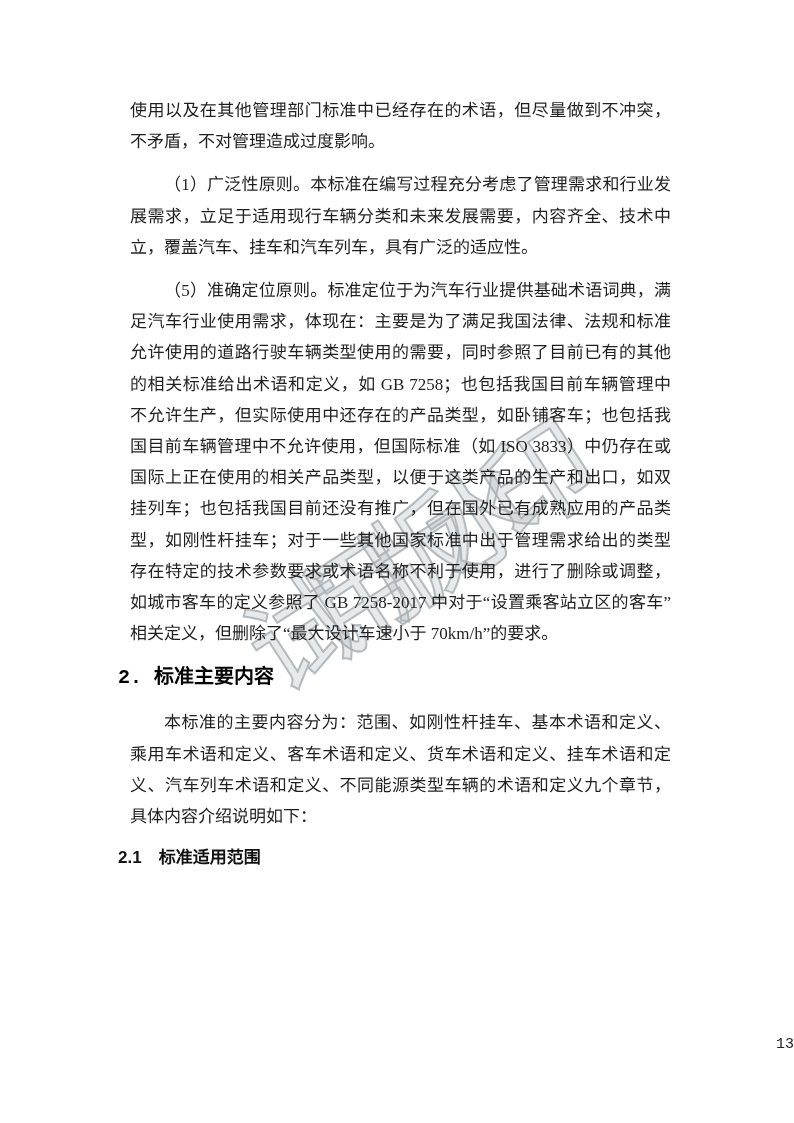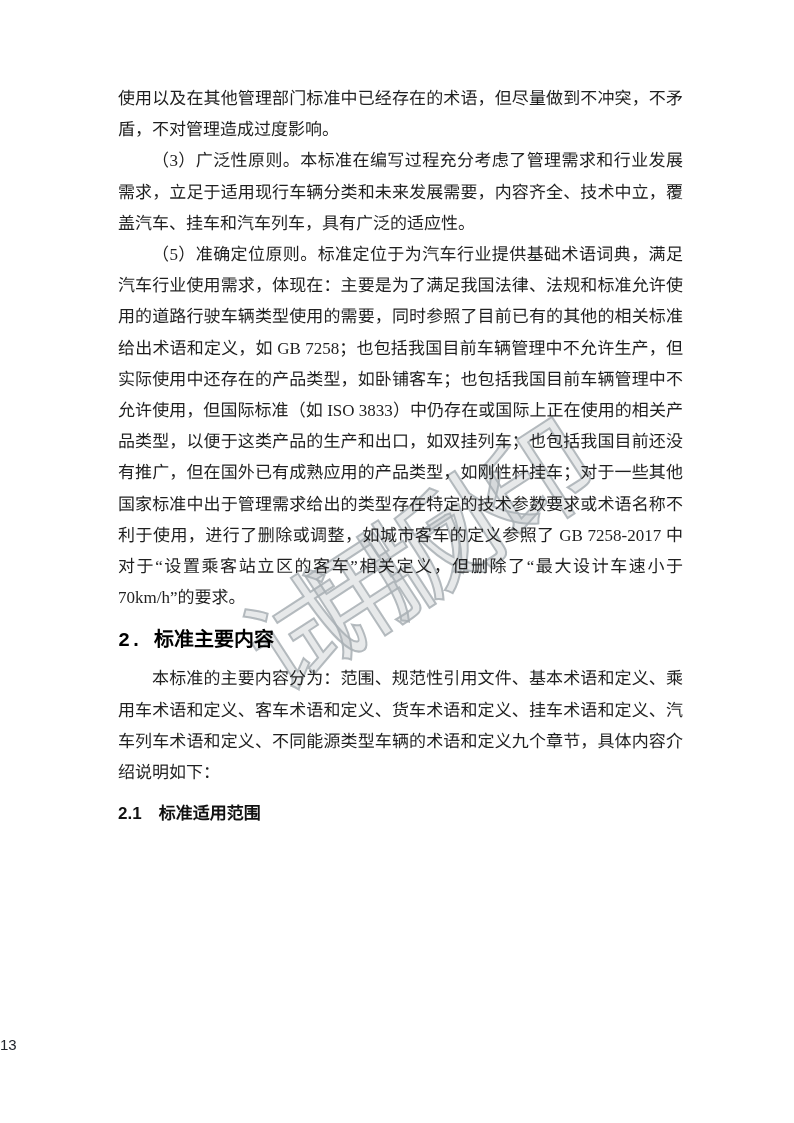--- a/index.html
+++ b/index.html
@@ -40,21 +40,21 @@
     left: 118px;
     top: 83px;
     width: 565px;
     color: #1f1f1f;
     font-size: 17px;
     line-height: 31.2px;
     text-align: justify;
     z-index: 2;
   }
   .para {
-    margin: 0;
+    margin: 12px;
     text-indent: 2em;
   }
   .para.cont {
     text-indent: 0;
   }
   .section-heading {
     margin: 11px 0 5px 0;
     font-family: Liberation Mono, monospace;
     font-size: 20px;
     line-height: 34px;
@@ -69,47 +69,47 @@
     line-height: 24px;
     font-weight: bold;
     color: #111111;
     text-align: left;
   }
   .page-number {
     position: absolute;
     left: 0;
     top: 1036px;
     width: 100%;
-    text-align: left;
-    font-family: Liberation Sans, sans-serif;
+    text-align: right;
+    font-family: Liberation Mono, monospace;
     font-size: 15px;
     color: #20242c;
     z-index: 2;
   }
 </style>
 </head>
 <body>
 
 <div class="page">
 
   <div class="watermark">试用版水印</div>
 
   <div class="content">
 
     <p class="para cont">使用以及在其他管理部门标准中已经存在的术语，但尽量做到不冲突，不矛盾，不对管理造成过度影响。</p>
 
 
 
-    <p class="para">（3）广泛性原则。本标准在编写过程充分考虑了管理需求和行业发展需求，立足于适用现行车辆分类和未来发展需要，内容齐全、技术中立，覆盖汽车、挂车和汽车列车，具有广泛的适应性。</p>
+    <p class="para">（1）广泛性原则。本标准在编写过程充分考虑了管理需求和行业发展需求，立足于适用现行车辆分类和未来发展需要，内容齐全、技术中立，覆盖汽车、挂车和汽车列车，具有广泛的适应性。</p>
 
     <p class="para">（5）准确定位原则。标准定位于为汽车行业提供基础术语词典，满足汽车行业使用需求，体现在：主要是为了满足我国法律、法规和标准允许使用的道路行驶车辆类型使用的需要，同时参照了目前已有的其他的相关标准给出术语和定义，如 GB 7258；也包括我国目前车辆管理中不允许生产，但实际使用中还存在的产品类型，如卧铺客车；也包括我国目前车辆管理中不允许使用，但国际标准（如 ISO 3833）中仍存在或国际上正在使用的相关产品类型，以便于这类产品的生产和出口，如双挂列车；也包括我国目前还没有推广，但在国外已有成熟应用的产品类型，如刚性杆挂车；对于一些其他国家标准中出于管理需求给出的类型存在特定的技术参数要求或术语名称不利于使用，进行了删除或调整，如城市客车的定义参照了 GB 7258-2017 中对于“设置乘客站立区的客车”相关定义，但删除了“最大设计车速小于 70km/h”的要求。</p>
 
     <h2 class="section-heading">2. 标准主要内容</h2>
 
-    <p class="para">本标准的主要内容分为：范围、规范性引用文件、基本术语和定义、乘用车术语和定义、客车术语和定义、货车术语和定义、挂车术语和定义、汽车列车术语和定义、不同能源类型车辆的术语和定义九个章节，具体内容介绍说明如下：</p>
+    <p class="para">本标准的主要内容分为：范围、如刚性杆挂车、基本术语和定义、乘用车术语和定义、客车术语和定义、货车术语和定义、挂车术语和定义、汽车列车术语和定义、不同能源类型车辆的术语和定义九个章节，具体内容介绍说明如下：</p>
 
     <h3 class="subsection-heading">2.1　标准适用范围</h3>
 
   </div>
 
   <div class="page-number">13</div>
 
 </div>
 
 </body></html>

